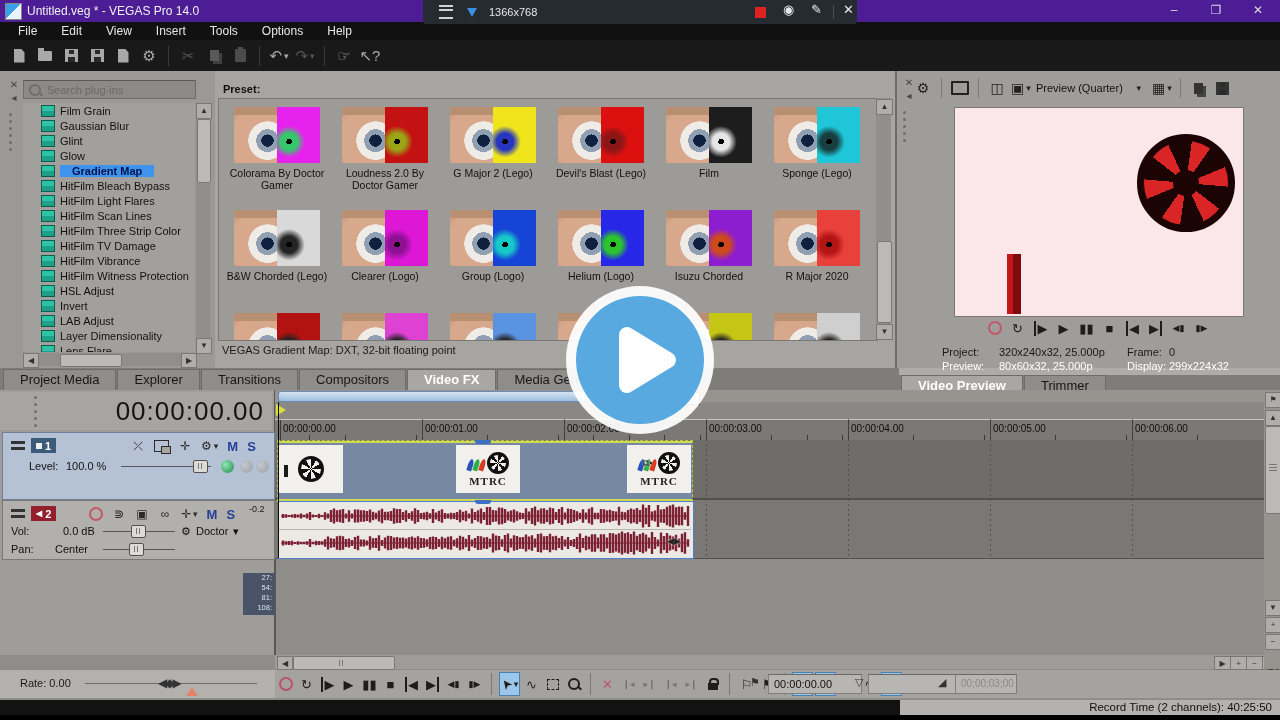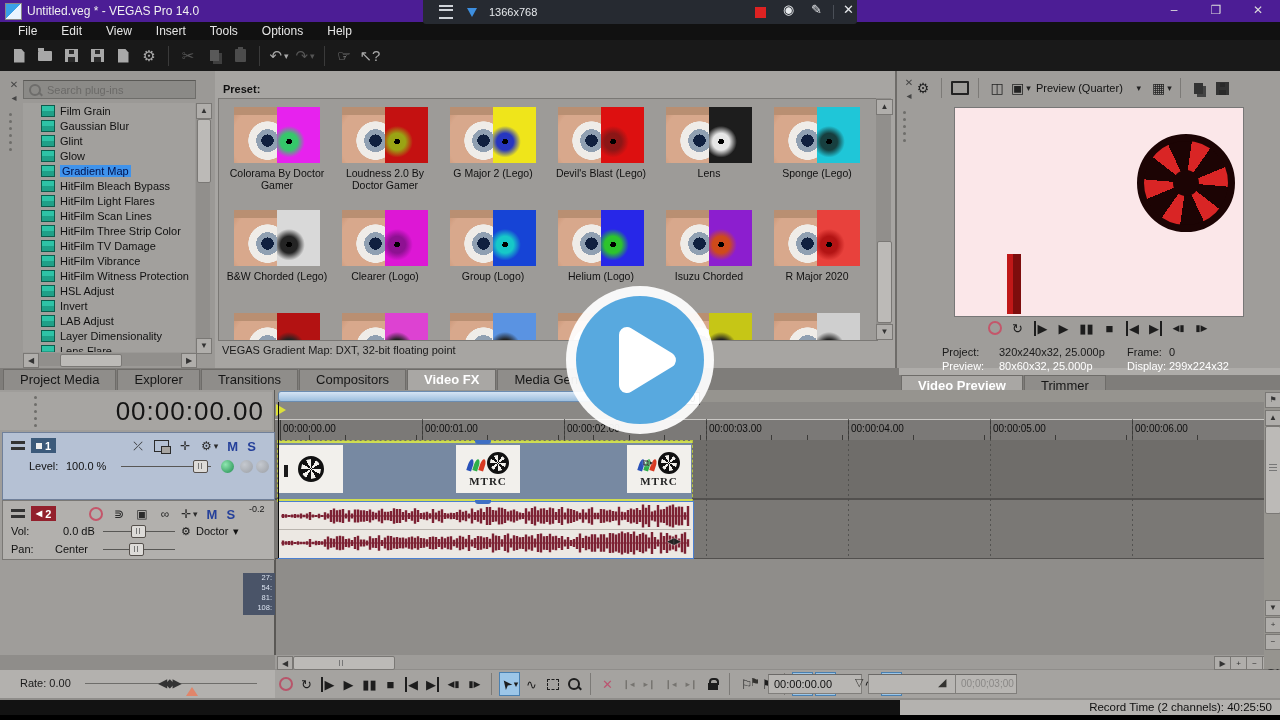--- a/index.html
+++ b/index.html
@@ -66,21 +66,21 @@
   .dockedge{width:20px;color:#454545;font-size:10px;text-align:center;}
   .dockx{left:4px;top:8px;} .dockpin{left:4px;top:21px;}
   .dots{width:4px;display:flex;flex-direction:column;gap:4px;}
   .dots i{width:3px;height:3px;background:#6e6d6a;border-radius:50%;}
   #searchbox{left:23px;top:9px;width:166px;height:17px;background:#8b8a87;border:1px solid #6e6d6a;border-top-color:#5a5956;display:flex;align-items:center;gap:6px;padding-left:5px;}
   #searchph{font-size:11px;color:#6b6a68;}
   #treelist{left:23px;top:32px;width:172px;height:249px;background:#a2a09d;overflow:hidden;}
   .trow{display:flex;align-items:center;height:15px;padding-left:18px;gap:5px;white-space:nowrap;}
   .trow .plg{width:12px;height:10px;background:linear-gradient(#2ec2a6 0 45%,#1fa088 55% 100%);border:1px solid #0d5c4c;flex:none;}
   .trow .lbl{font-size:11px;color:#111;}
-  .trow.sel .lbl{background:#3f93ec;color:#00124d;padding:0 2px;}
+  .trow.sel .lbl{background:#3f93ec;color:#00124d;padding:0 12px;font-weight:bold;}
   .sbbtn{background:#b0aeab;border:1px solid #7a7875;color:#333;font-size:8px;text-align:center;line-height:13px;}
   .sbthumb{background:#bcbab7;border:1px solid #7a7875;border-radius:2px;}
   #lp-vsb{left:196px;top:32px;width:14px;height:249px;background:#918f8c;}
   #lp-vup{left:196px;top:32px;width:14px;height:14px;} #lp-vdn{left:196px;top:267px;width:14px;height:14px;}
   #lp-vth{left:197px;top:48px;width:12px;height:62px;}
   #lp-hsb{left:23px;top:282px;width:172px;height:13px;background:#918f8c;}
   #lp-hl{left:23px;top:282px;width:14px;height:13px;} #lp-hr{left:181px;top:282px;width:14px;height:13px;}
   #lp-hth{left:60px;top:283px;width:60px;height:11px;}
   
   #centerpanel{left:215px;top:71px;width:680px;height:297px;background:#a7a5a2;}
@@ -412,21 +412,21 @@
             <div class="eyeL"></div>
             <div class="eyeR" style="background: radial-gradient(circle at 28% 62%, rgb(0, 0, 0) 0px, rgb(0, 0, 0) 6%, rgb(140, 22, 22) 6%, rgb(140, 22, 22) 18%, rgb(221, 16, 16) 34%, rgb(221, 16, 16) 100%);"></div>
           </div>
           <div class="plabel">Devil's Blast (Lego)</div>
         </div>
         <div class="pcell" style="left: 436px; top: 8px;">
           <div class="pthumb">
             <div class="eyeL"></div>
             <div class="eyeR" style="background: radial-gradient(circle at 28% 62%, rgb(0, 0, 0) 0px, rgb(0, 0, 0) 6%, rgb(230, 230, 230) 6%, rgb(230, 230, 230) 18%, rgb(29, 29, 29) 34%, rgb(29, 29, 29) 100%);"></div>
           </div>
-          <div class="plabel">Lens</div>
+          <div class="plabel">Film</div>
         </div>
         <div class="pcell" style="left: 544px; top: 8px;">
           <div class="pthumb">
             <div class="eyeL"></div>
             <div class="eyeR" style="background: radial-gradient(circle at 28% 62%, rgb(0, 0, 0) 0px, rgb(0, 0, 0) 6%, rgb(23, 63, 63) 6%, rgb(23, 63, 63) 18%, rgb(31, 198, 216) 34%, rgb(31, 198, 216) 100%);"></div>
           </div>
           <div class="plabel">Sponge (Lego)</div>
         </div>
         <div class="pcell" style="left: 4px; top: 111px;">
           <div class="pthumb">

